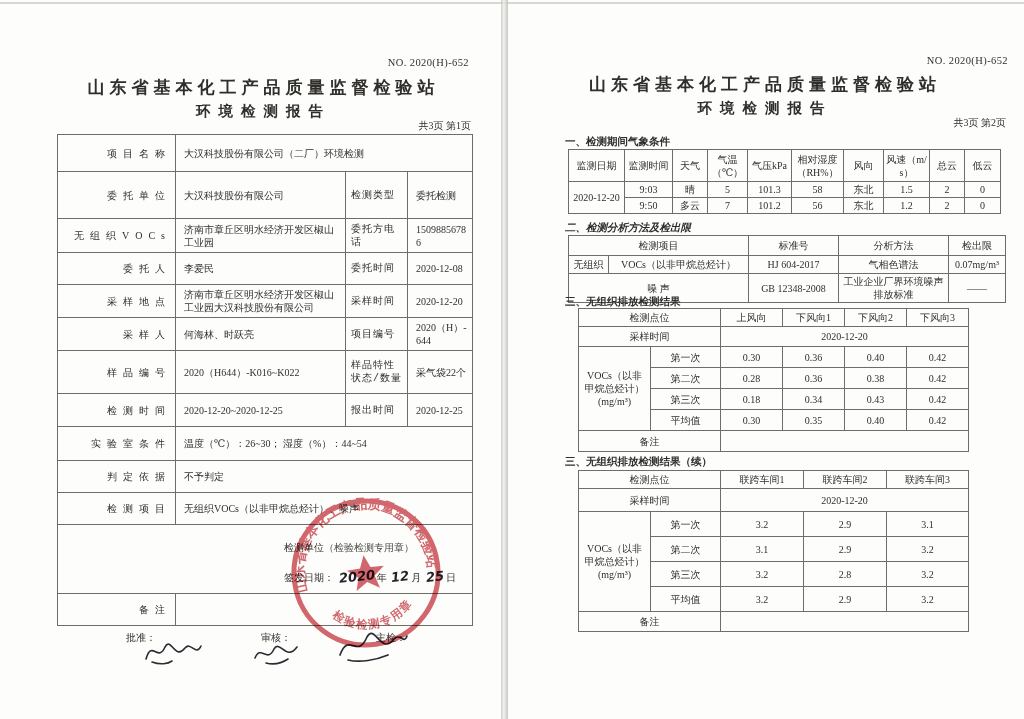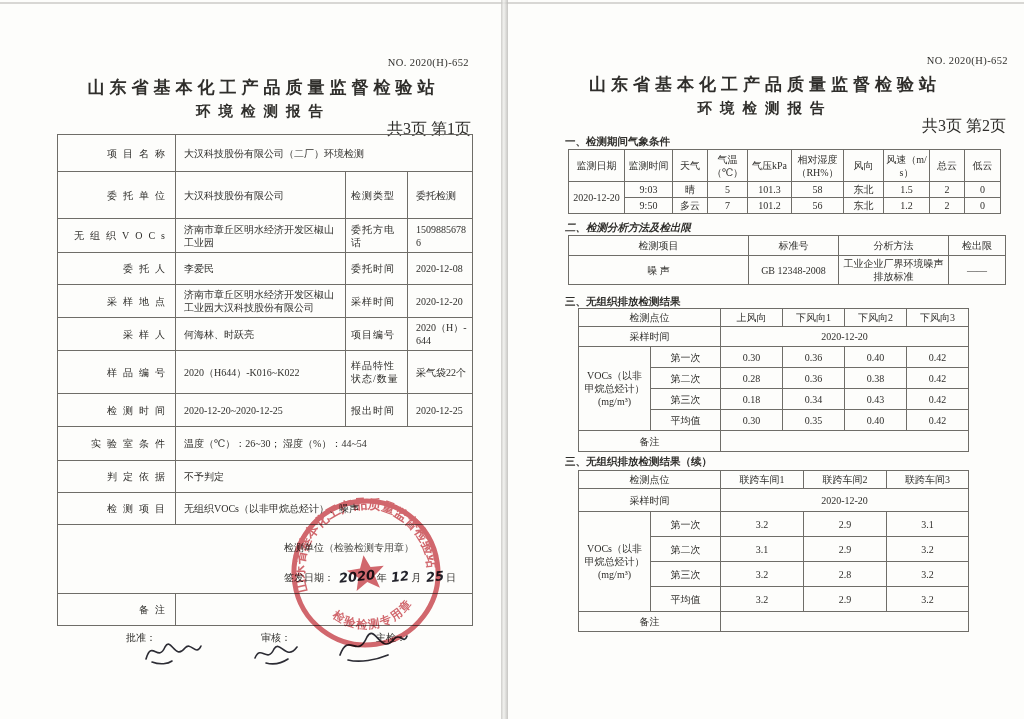--- a/index.html
+++ b/index.html
@@ -6,27 +6,27 @@
   .canvas{position:relative;width:1024px;height:719px;background:#fdfdfb;overflow:hidden;
           font-family:"Liberation Serif","DejaVu Serif",serif;color:#2f2e2b;}
   .abs{position:absolute;}
   .topline{position:absolute;left:0;top:2px;width:1024px;height:2px;background:#d8d7d4;}
   .seam{position:absolute;left:501px;top:0;width:7px;height:719px;
         background:linear-gradient(90deg,#c2c1be,#efefec 40%,#b9b8b5);opacity:.8;}
   .page{position:absolute;}
   .docno{font-size:10.5px;letter-spacing:.4px;white-space:nowrap;}
   .org{margin:0;font-size:17px;font-weight:700;letter-spacing:5px;text-align:center;white-space:nowrap;}
   .rtitle{margin:0;font-size:14.5px;font-weight:700;letter-spacing:8px;text-align:center;white-space:nowrap;}
-  .pgno{font-size:16px;white-space:nowrap;}
+  .pgno{font-size:10px;white-space:nowrap;}
   .sec{font-size:10.5px;font-weight:600;white-space:nowrap;}
   table{border-collapse:collapse;table-layout:fixed;}
   td{border:1px solid #6f6d68;font-size:10px;line-height:1.3;padding:1px 4px;
      vertical-align:middle;word-break:break-all;}
   .t1 td.lab{letter-spacing:6px;padding-left:7px;text-align:right;}
-  .t1 td.lab3{letter-spacing:1px;padding-left:5px;}
+  .t1 td.lab3{letter-spacing:1px;padding-left:5px;font-family:Liberation Mono, monospace;}
   .t1 td.val{padding-left:8px;}
   .ctr td{text-align:center;padding:1px 2px;}
   .param{text-align:right;padding:10px 4px !important;margin-left:45px;}
   .footerline{font-size:10px;white-space:nowrap;}
   .hw{display:inline-block;font-family:"DejaVu Sans",sans-serif;font-style:italic;font-weight:700;
       font-size:13px;color:#22222a;transform:rotate(-6deg);margin:0 2px;}
   .sig{position:absolute;}
   .stamp{position:absolute;left:250px;top:482px;width:172px;height:172px;
          transform:rotate(-8deg);mix-blend-mode:multiply;pointer-events:none;}
   .issueline{position:absolute;font-size:10px;white-space:nowrap;}
@@ -229,20 +229,27 @@
           <col style="width:110px">
           <col style="width:57px">
         </colgroup>
       <tbody>
           <tr style="height:20px">
         <td colspan="2">检测项目</td>
         <td>标准号</td>
         <td>分析方法</td>
         <td>检出限</td>
       </tr>
+      <tr style="height:18px">
+        <td>无组织</td>
+        <td>VOCs（以非甲烷总烃计）</td>
+        <td>HJ 604-2017</td>
+        <td>气相色谱法</td>
+        <td>0.07mg/m³</td>
+      </tr>
       <tr style="height:28px">
         <td colspan="2">噪 声</td>
         <td>GB 12348-2008</td>
         <td>工业企业厂界环境噪声排放标准</td>
         <td>——</td>
       </tr>
     </tbody>
       </table>
 
     <div class="abs sec" style="left:55px;top:295px;">三、无组织排放检测结果</div>

